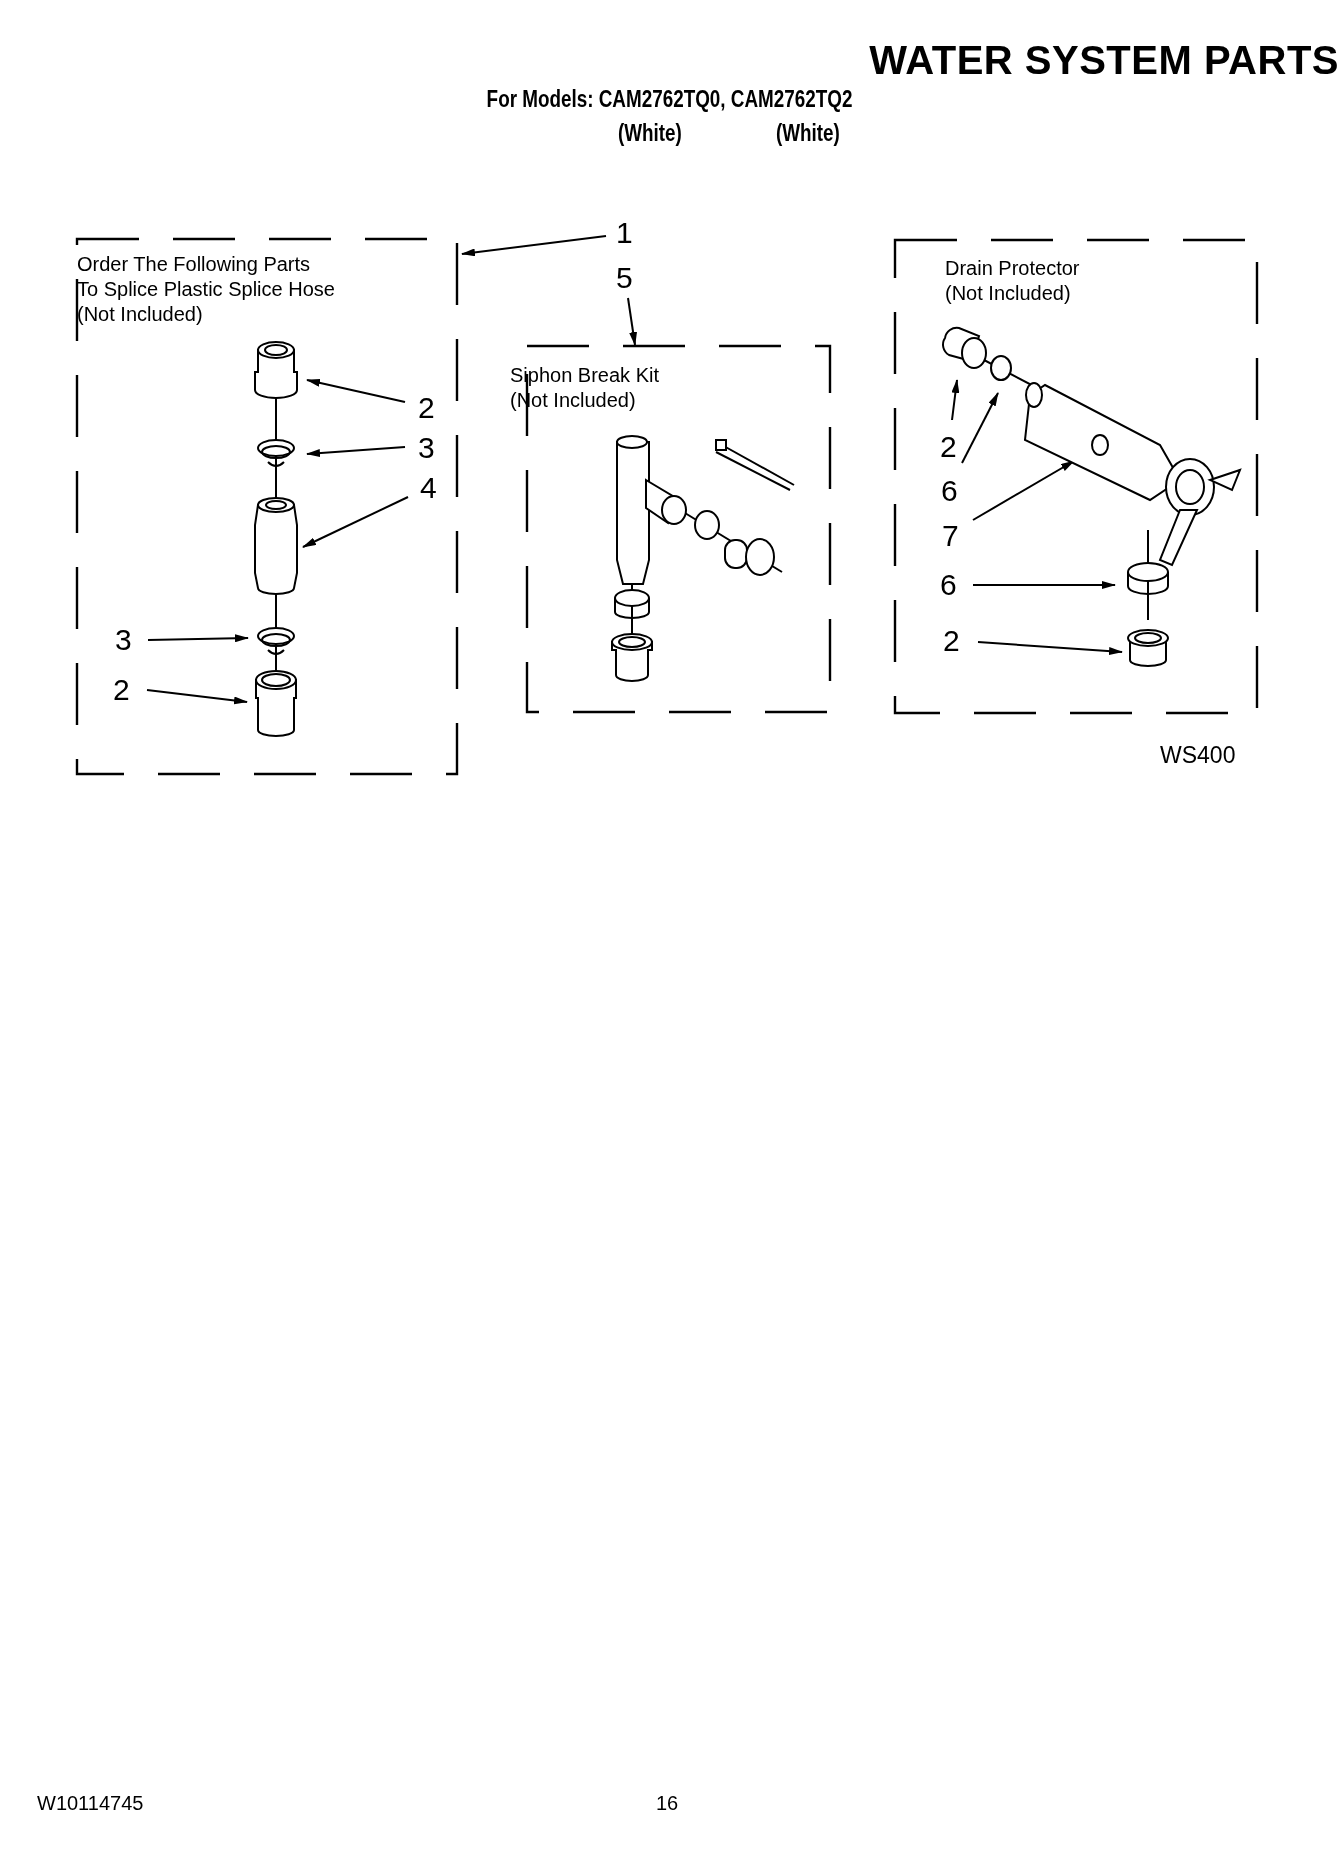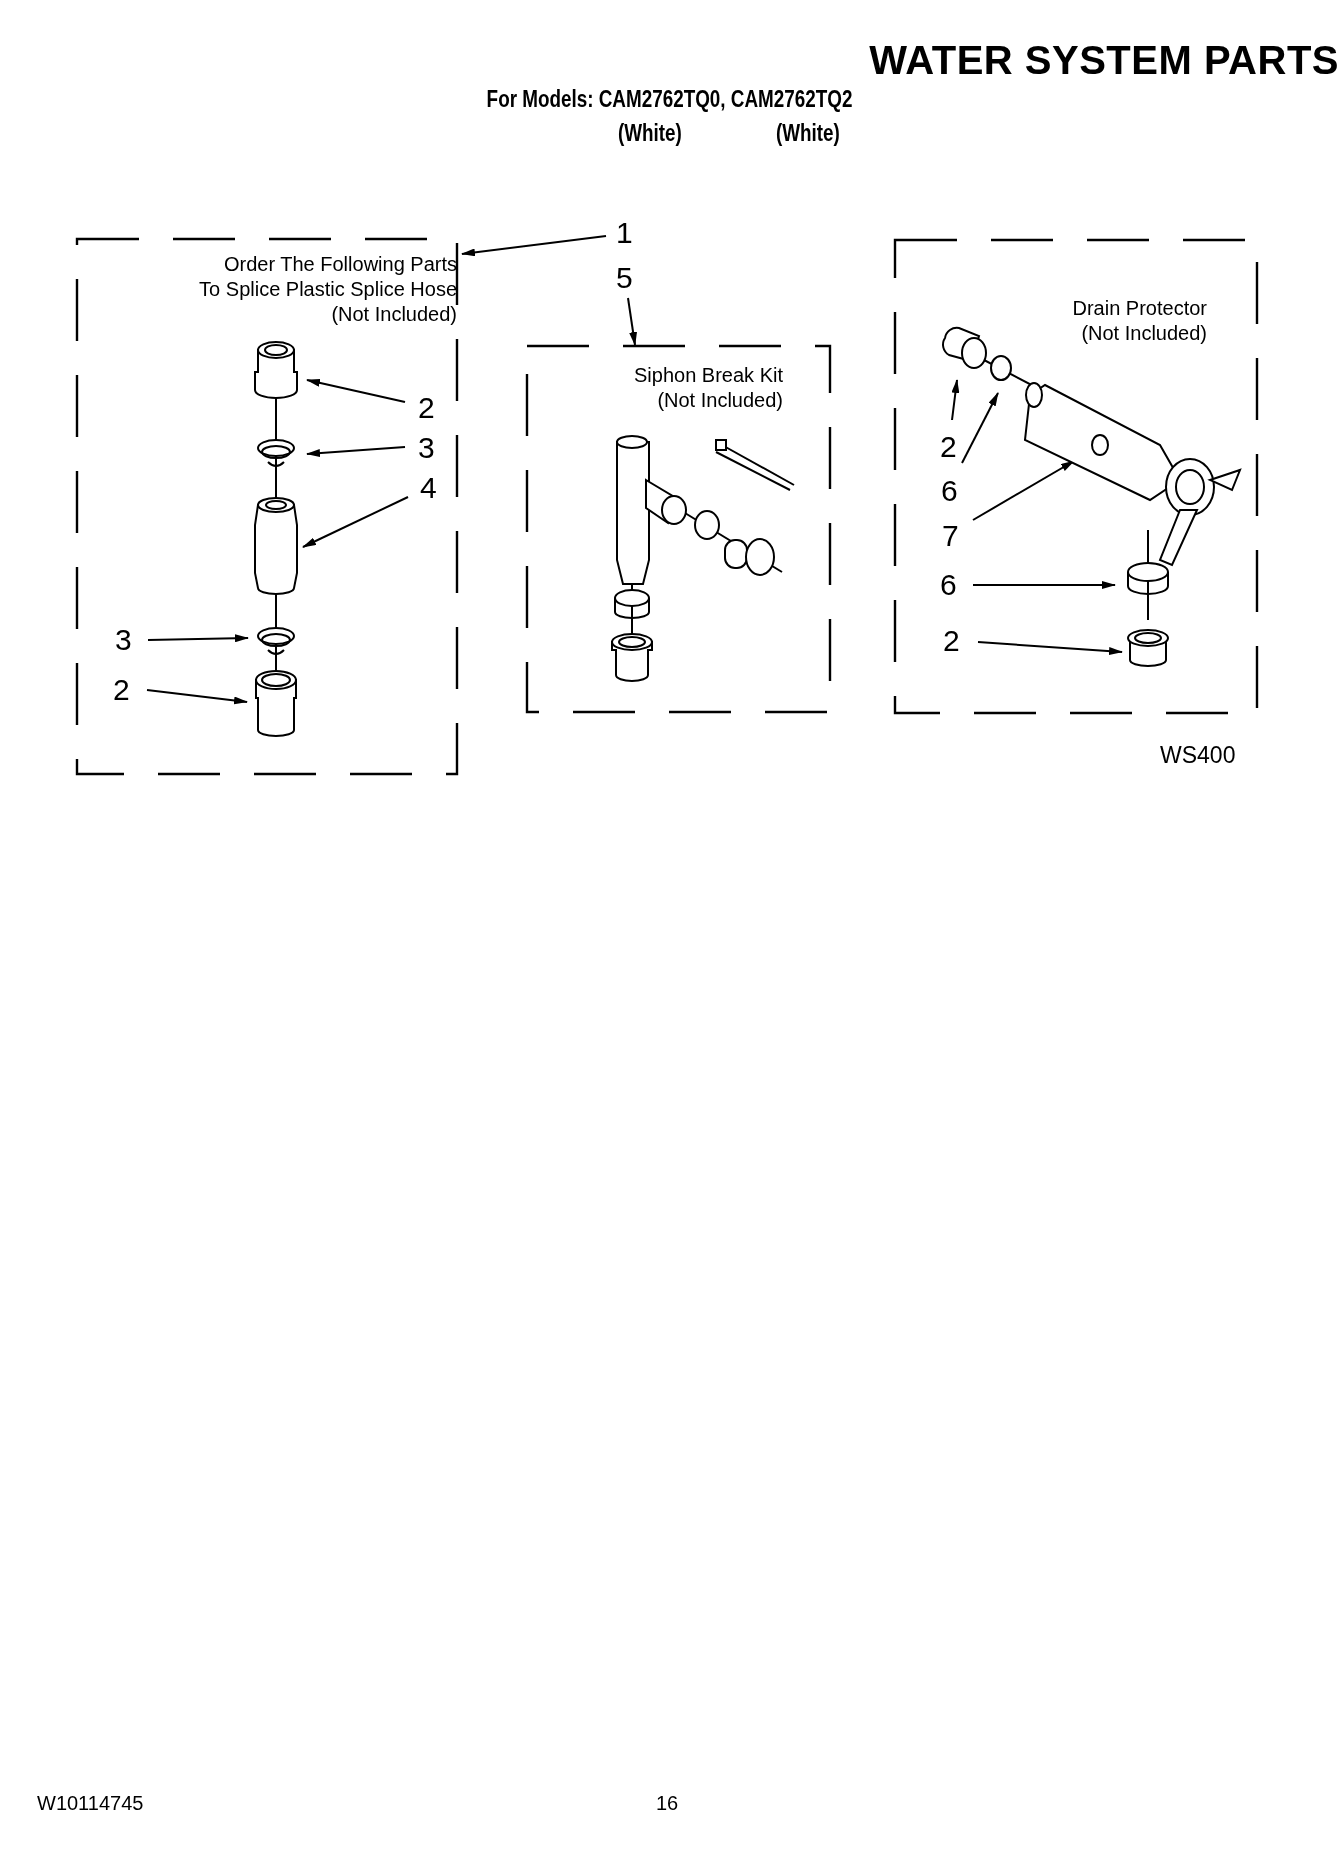--- a/index.html
+++ b/index.html
@@ -4,21 +4,21 @@
 <style>
   html, body { margin:0; padding:0; background:#fff; }
   body { width:1339px; height:1849px; position:relative; overflow:hidden;
          font-family:"Liberation Sans", sans-serif; color:#000; }
   .abs { position:absolute; }
   .title { left:0; width:1339px; top:38px; text-align:right; font-weight:bold;
            font-size:40px; letter-spacing:0.5px; line-height:44px; }
   .subtitle { left:0; width:1339px; top:86px; text-align:center; font-weight:bold;
               font-size:23px; line-height:26px; transform:scaleX(0.82); }
   .color-label { top:120px; font-weight:bold; font-size:23px; line-height:26px; transform:scaleX(0.82); transform-origin:left top; }
-  .box-caption { text-align:right; font-size:20px; line-height:25px; }
+  .box-caption { text-align:left; font-size:20px; line-height:25px; }
   .callout { font-size:30px; line-height:30px; }
   .footer { font-size:20px; line-height:22px; }
   svg.art { position:absolute; left:0; top:0; }
 </style>
 </head>
 <body>
 
 <div class="abs title">WATER SYSTEM PARTS</div>
 <div class="abs subtitle">For Models: CAM2762TQ0, CAM2762TQ2</div>
 <div class="abs color-label" style="left:618px;">(White)</div>
@@ -121,21 +121,21 @@
 
 <div class="abs box-caption" style="left:77px; width:380px; top:252px;">
   <div>Order The Following Parts</div>
   <div>To Splice Plastic Splice Hose</div>
   <div>(Not Included)</div>
 </div>
 <div class="abs box-caption" style="left:510px; width:273px; top:363px;">
   <div>Siphon Break Kit</div>
   <div>(Not Included)</div>
 </div>
-<div class="abs box-caption" style="left:945px; width:262px; top:256px;margin-top:40px;">
+<div class="abs box-caption" style="left:945px; width:262px; top:256px;">
   <div>Drain Protector</div>
   <div>(Not Included)</div>
 </div>
 
 <div class="abs callout" style="left:616px; top:218px;">1</div>
 <div class="abs callout" style="left:616px; top:263px;">5</div>
 
 <div class="abs callout" style="left:418px; top:393px;">2</div>
 <div class="abs callout" style="left:418px; top:433px;">3</div>
 <div class="abs callout" style="left:420px; top:473px;">4</div>

